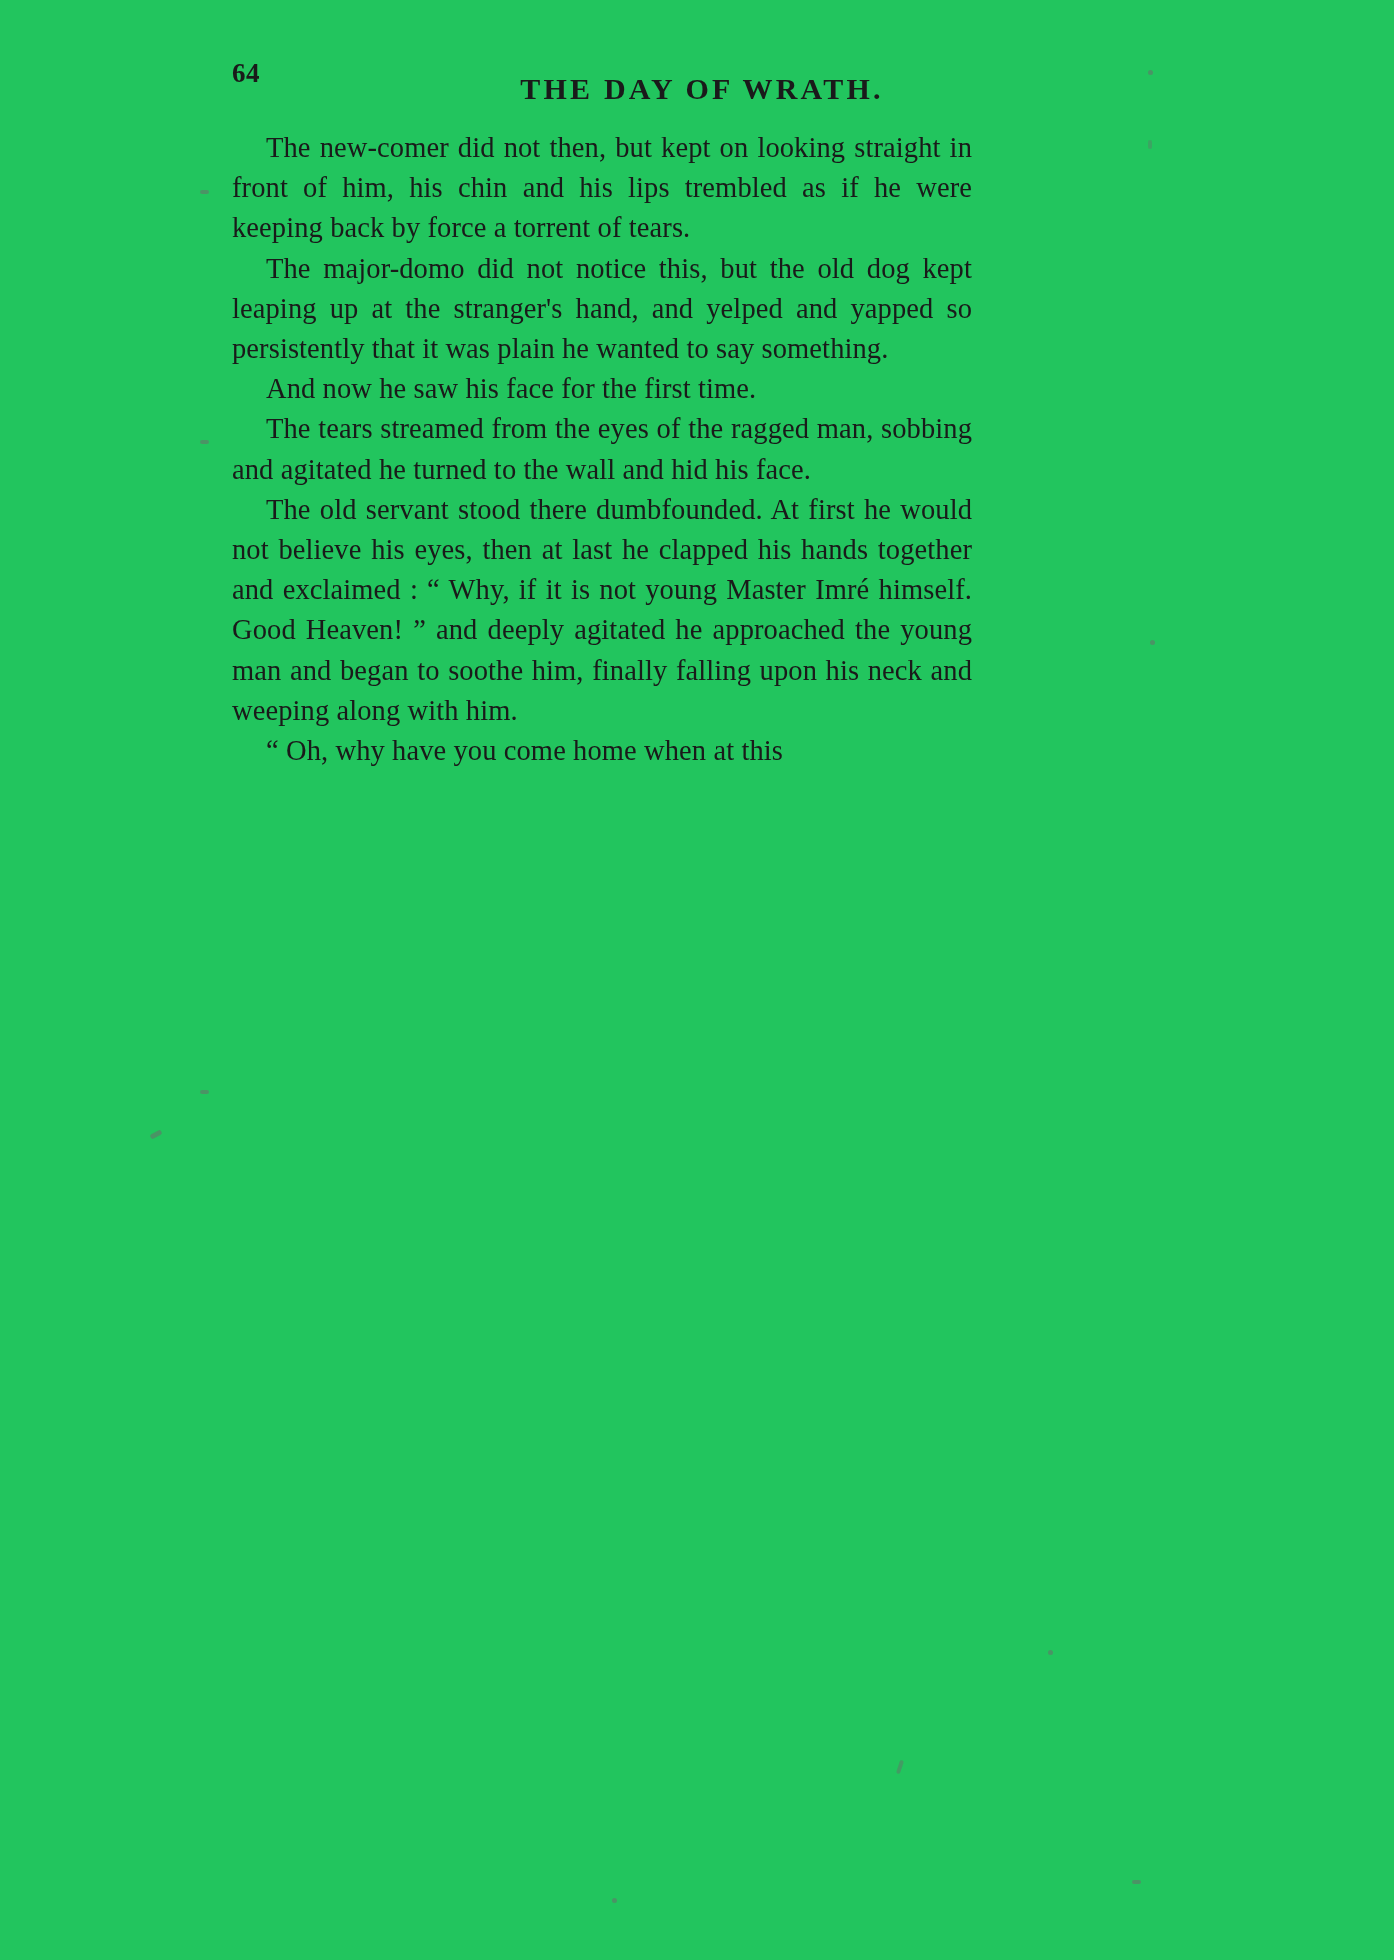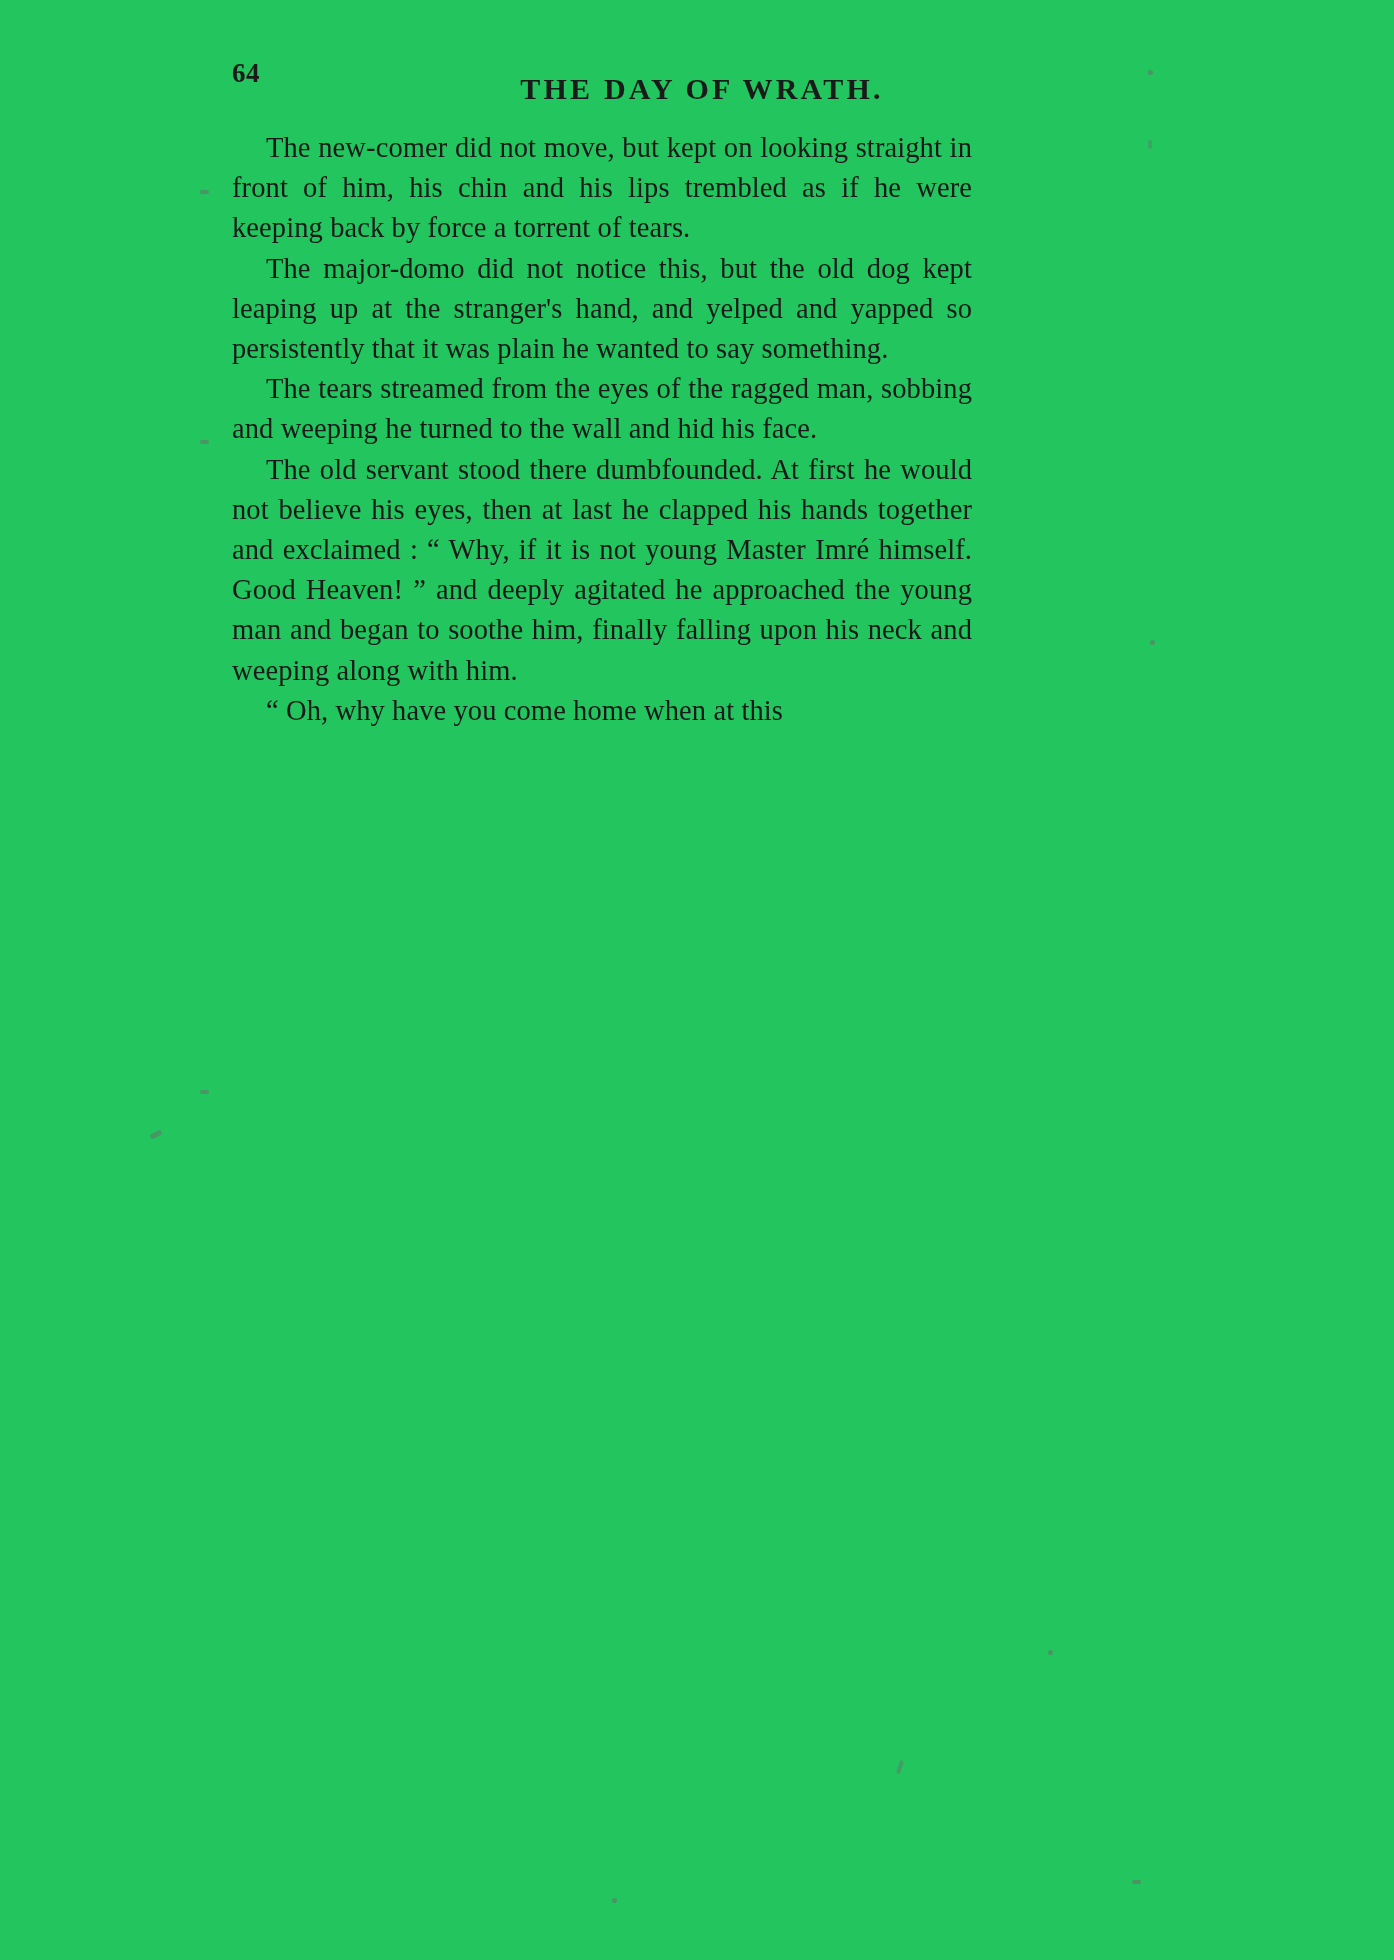--- a/index.html
+++ b/index.html
@@ -94,23 +94,24 @@
 <body>
 
 <div class="page">
 
   <div class="header">
     <span class="folio">64</span>
     <span class="running-title">THE DAY OF WRATH.</span>
   </div>
 
   <div class="textblock">
-    <p class="para indent">The new-comer did not move, but kept on looking straight in front of him, his chin and his lips trembled as if he were keeping back by force a torrent of tears.</p>
+    <p class="para indent">The new-comer did not then, but kept on looking straight in front of him, his chin and his lips trembled as if he were keeping back by force a torrent of tears.</p>
     <p class="para indent">The major-domo did not notice this, but the old dog kept leaping up at the stranger's hand, and yelped and yapped so persistently that it was plain he wanted to say something.</p>
-    <p class="para indent">The tears streamed from the eyes of the ragged man, sobbing and weeping he turned to the wall and hid his face.</p>
+    <p class="para indent">And now he saw his face for the first time.</p>
+    <p class="para indent">The tears streamed from the eyes of the ragged man, sobbing and agitated he turned to the wall and hid his face.</p>
     <p class="para indent">The old servant stood there dumbfounded. At first he would not believe his eyes, then at last he clapped his hands together and exclaimed : “ Why, if it is not young Master Imré himself. Good Heaven! ” and deeply agitated he approached the young man and began to soothe him, finally falling upon his neck and weeping along with him.</p>
     <p class="para indent">“ Oh, why have you come home when at this</p>
   </div>
 
   <span class="speck s1"></span>
   <span class="speck s2"></span>
   <span class="speck s3"></span>
   <span class="speck s4"></span>
   <span class="speck s5"></span>
   <span class="speck s6"></span>

